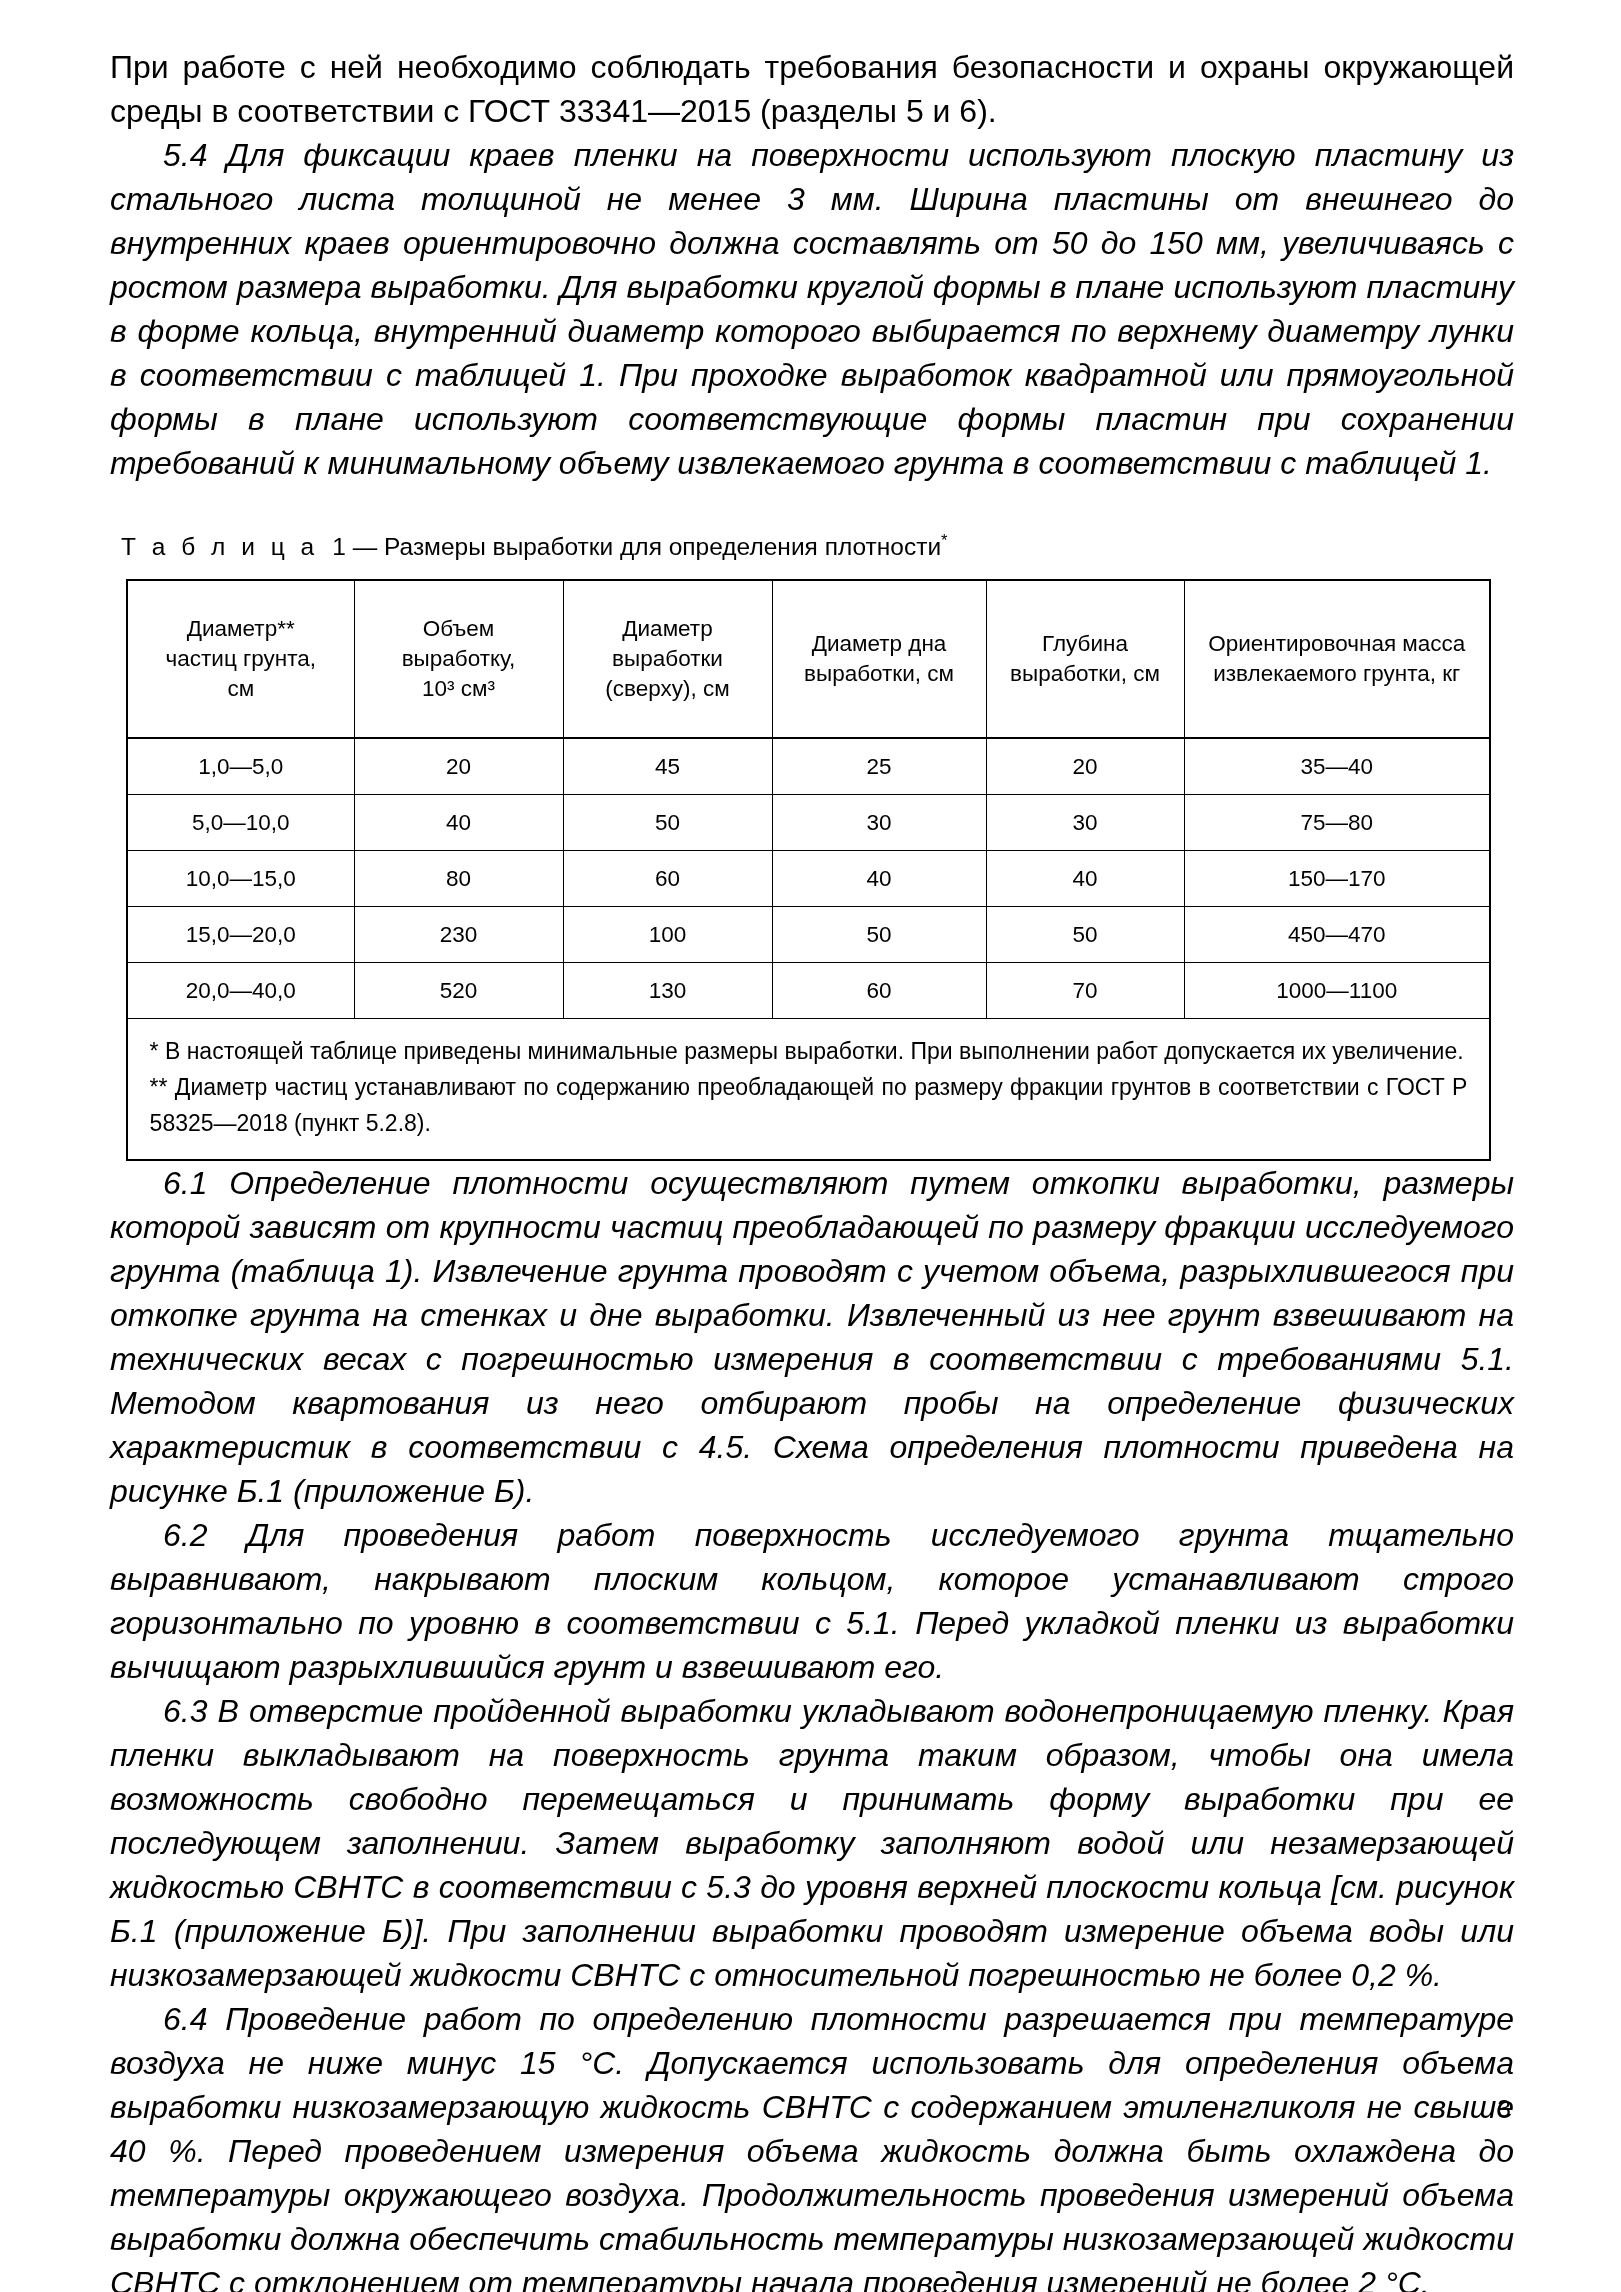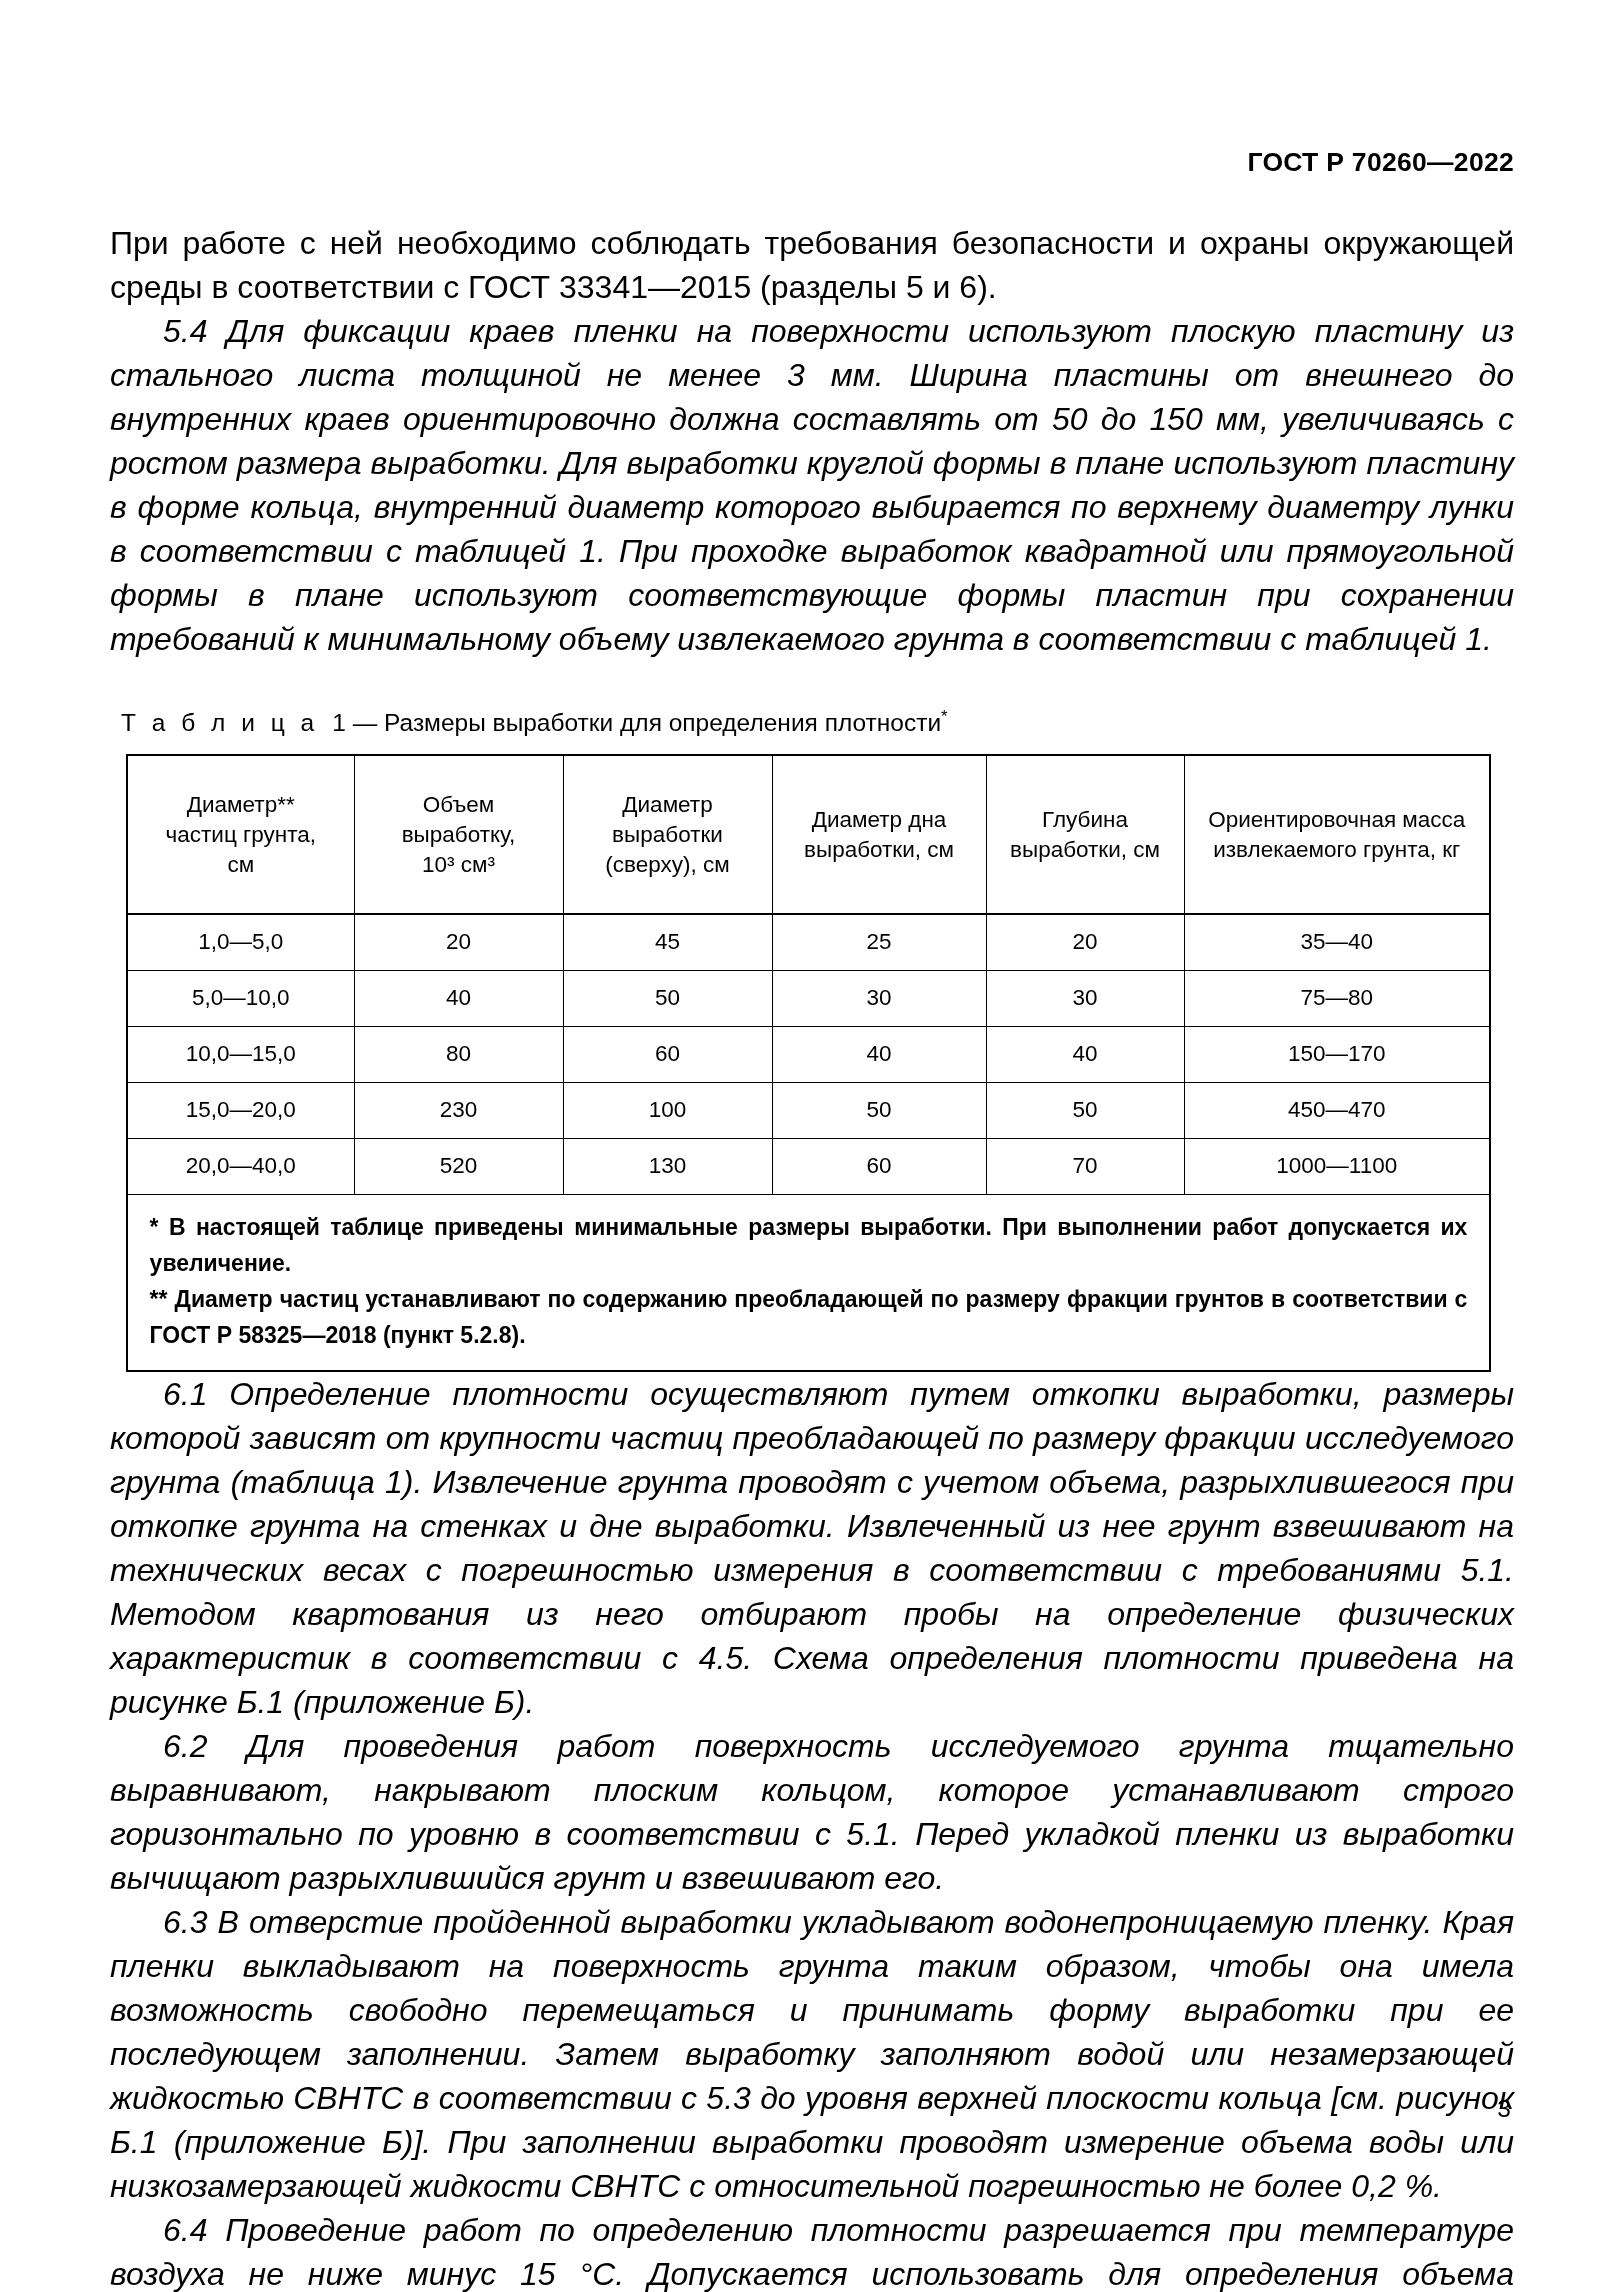--- a/index.html
+++ b/index.html
@@ -106,21 +106,20 @@
     border: none !important;
     text-align: left !important;
     padding: 13.7px 21.6px 17.6px 21.6px !important;
     height: auto !important;
   }
   .note-line {
     font-size: 23px;
     line-height: 36px;
     text-align: justify;
     margin: 0;
-    font-weight: bold;
   }
 
   
   .section-heading {
     font-size: 28px;
     font-weight: bold;
     margin-top: 57px;
     margin-bottom: 29px;
     padding-left: 35px;
     line-height: 37px;
@@ -136,21 +135,20 @@
   }
 
   p + p.body-text { margin-top: 0; }
 </style>
 </head>
 <body>
 
 <div class="page">
   <div class="content">
 
-    <div class="doc-header">ГОСТ Р 70260—2022</div>
 
     <p class="body-text first-para">При работе с ней необходимо соблюдать требования безопасности и охраны окружающей среды в соответствии с ГОСТ 33341—2015 (разделы 5 и 6).</p>
 
     <p class="body-text indent">5.4  Для фиксации краев пленки на поверхности используют плоскую пластину из стального листа толщиной не менее 3 мм. Ширина пластины от внешнего до внутренних краев ориентировочно должна составлять от 50 до 150 мм, увеличиваясь с ростом размера выработки. Для выработки круглой формы в плане используют пластину в форме кольца, внутренний диаметр которого выбирается по верхнему диаметру лунки в соответствии с таблицей 1. При проходке выработок квадратной или прямоугольной формы в плане используют соответствующие формы пластин при сохранении требований к минимальному объему извлекаемого грунта в соответствии с таблицей 1.</p>
 
     <div class="table-caption">
       <span class="spaced-word">Т а б л и ц а</span>&nbsp;
       <span>1</span>&nbsp;<span>—</span>&nbsp;<span>Размеры выработки для определения плотности</span><sup class="note">*</sup>
     </div>
 

